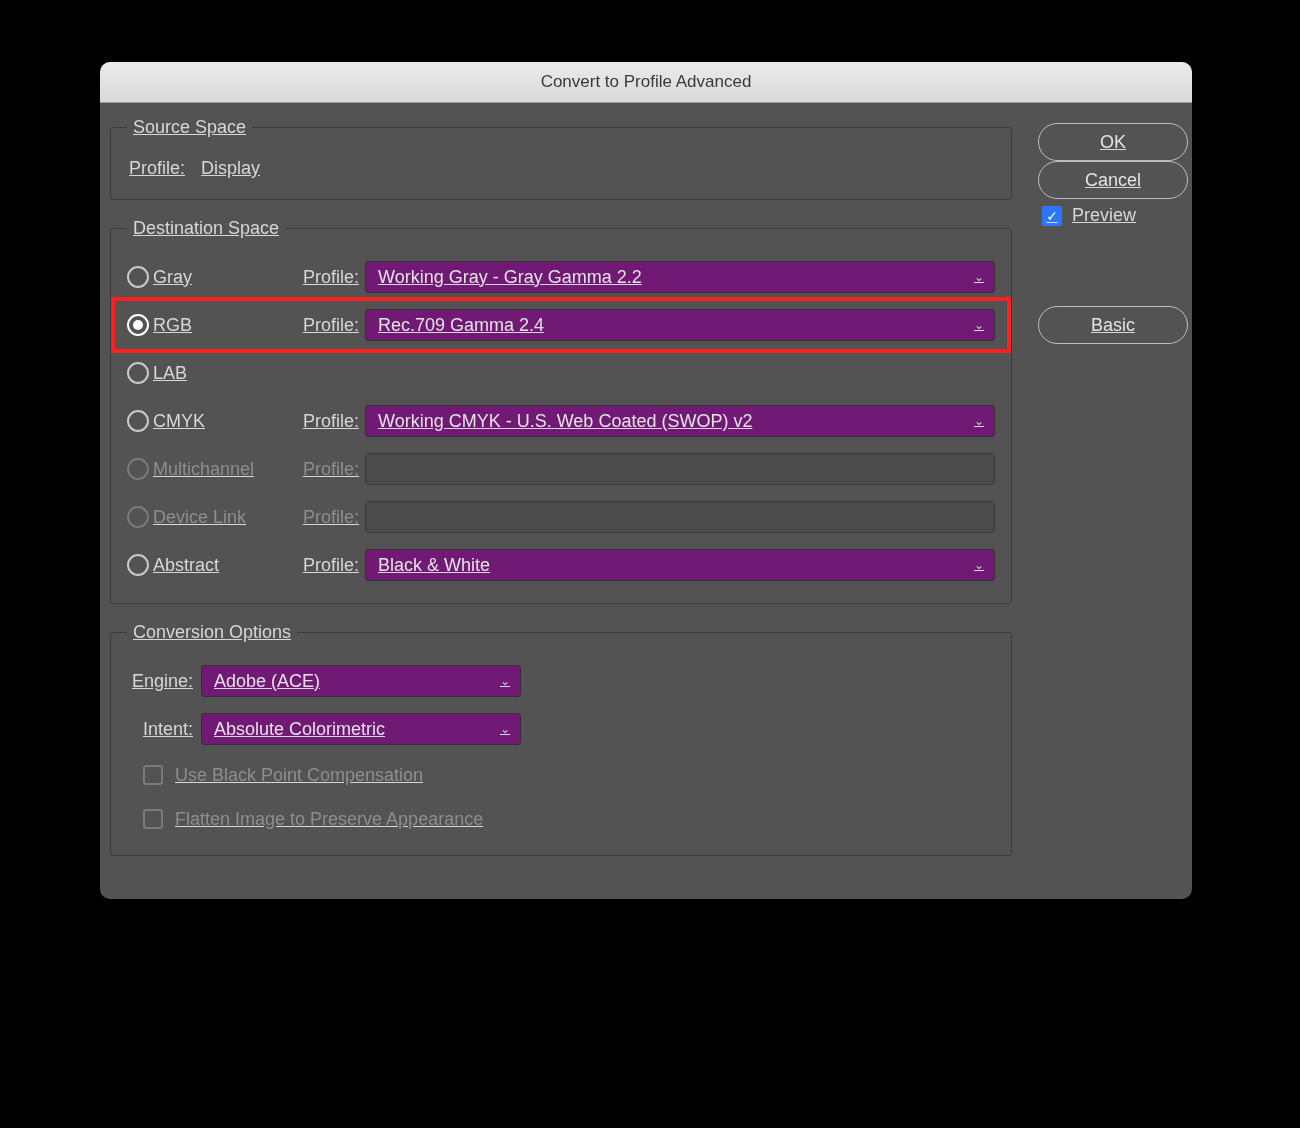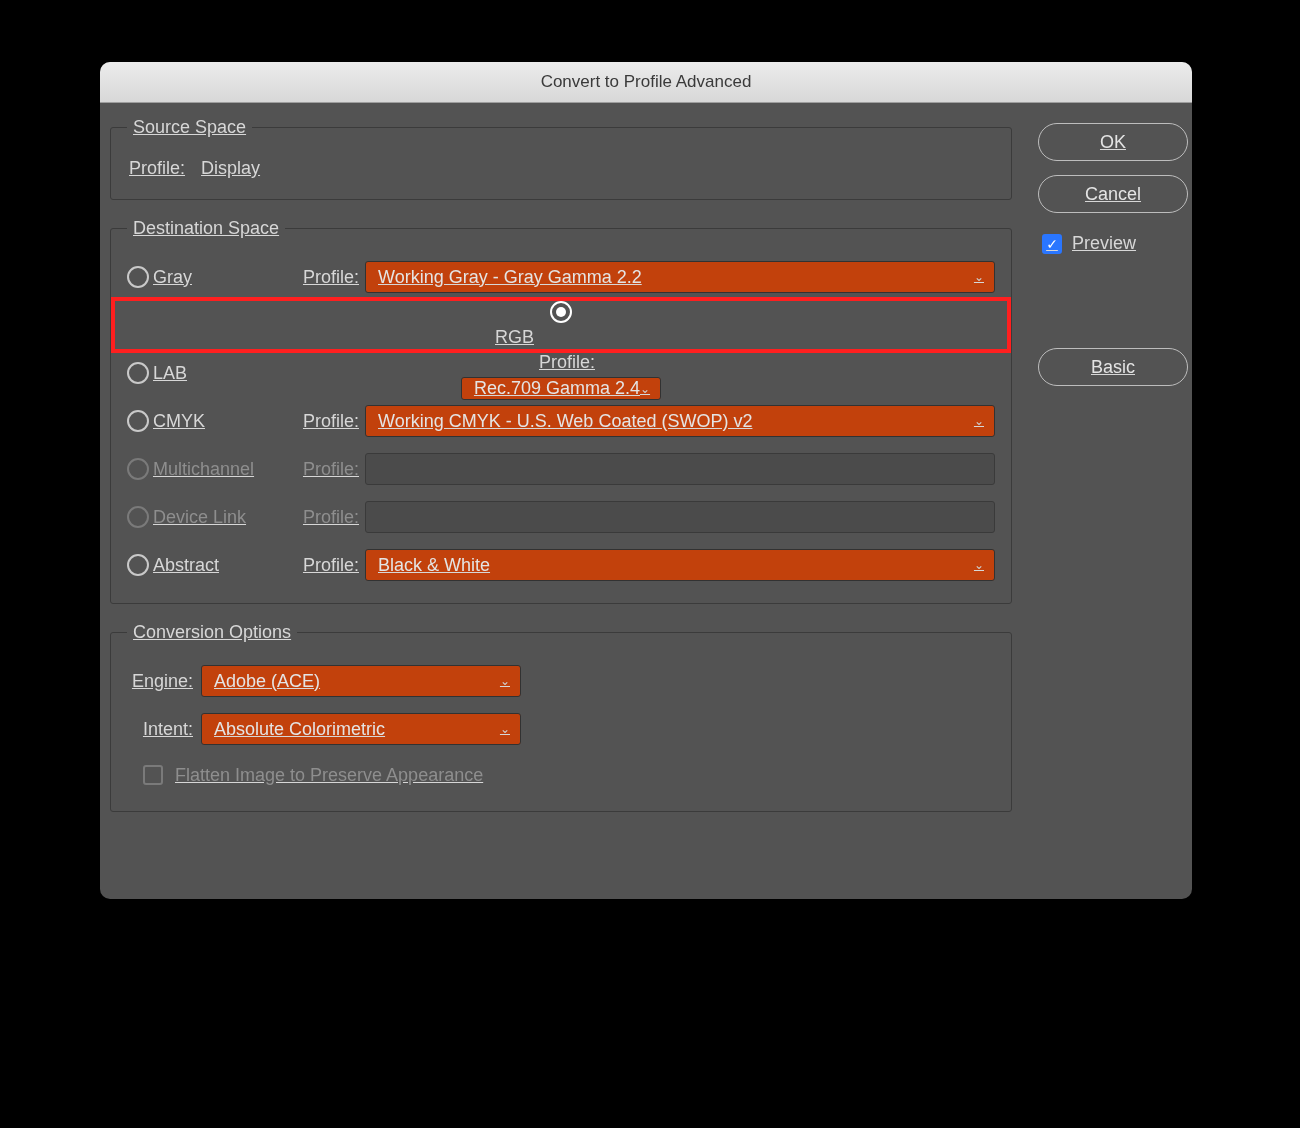--- a/index.html
+++ b/index.html
@@ -1,38 +1,38 @@
 <!DOCTYPE html>
 <html><head>
 <meta charset="utf-8">
 <style>
   html,body{margin:0;padding:0;background:#000;font-family:-apple-system,BlinkMacSystemFont,"Helvetica Neue",Arial,sans-serif;font-size:18px;color:#d7d7d7;}
   .stage{width:1045px;height:1128px;position:relative;}
   .window{position:absolute;left:100px;top:62px;width:1092px;height:837px;background:#535353;border-radius:10px;box-shadow:0 20px 60px rgba(0,0,0,.8);overflow:hidden;}
   .titlebar{height:40px;background:linear-gradient(#ececec,#d8d8d8);display:flex;align-items:center;justify-content:center;color:#3a3a3a;font-size:17px;border-bottom:1px solid #9e9e9e;}
   .content{display:flex;padding:14px 4px 14px 10px;gap:26px;text-decoration:underline;}
   .left{flex:1;display:flex;flex-direction:column;}
-  .right{width:150px;display:flex;flex-direction:column;gap:14px;padding-top:6px;}
+  .right{width:150px;display:flex;flex-direction:column;gap:0;padding-top:6px;}
   fieldset.group{border:1px solid #3b3b3b;border-radius:3px;margin:0 0 18px 0;padding:14px 16px 14px 16px;}
   fieldset.group>legend{padding:0 6px;color:#d7d7d7;font-size:18px;}
   .row{display:flex;align-items:center;height:48px;gap:4px;}
   .src-row{display:flex;align-items:center;gap:16px;padding:6px 2px;color:#d7d7d7;}
   .radio{width:22px;height:22px;border:2px solid #c9c9c9;border-radius:50%;box-sizing:border-box;display:inline-flex;align-items:center;justify-content:center;flex:0 0 22px;}
   .radio.sel{border-color:#fff;}
   .radio.sel::after{content:"";width:10px;height:10px;background:#fff;border-radius:50%;}
   .radio.dis{border-color:#7a7a7a;}
   .rlabel{width:132px;color:#d7d7d7;}
   .rlabel.dis{color:#8e8e8e;}
   .plabel{width:70px;text-align:right;margin-right:2px;}
   .plabel.dis{color:#8e8e8e;}
-  .select{flex:1;height:32px;background:#c2410c;border:1px solid #323232;border-radius:3px;display:flex;align-items:center;justify-content:space-between;padding:0 10px 0 12px;color:#e4e4e4;box-sizing:border-box;}
+  .select{flex:1;height:32px;background:#701a75;border:1px solid #323232;border-radius:3px;display:flex;align-items:center;justify-content:space-between;padding:0 10px 0 12px;color:#e4e4e4;box-sizing:border-box;}
   .select.dis{background:#4b4b4b;color:#8e8e8e;border-color:#3a3a3a;}
   .select .chev{font-size:12px;color:#cfcfcf;}
   .select.dis .chev{color:#6f6f6f;visibility:hidden;}
-  .highlight{position:relative;flex-direction:column;}
+  .highlight{position:relative;}
   .highlight::after{content:"";position:absolute;left:-16px;right:-16px;top:-4px;bottom:-4px;border:4px solid #ff1f1f;pointer-events:none;}
   .conv-row{display:flex;align-items:center;height:48px;gap:8px;}
   .conv-label{width:66px;text-align:right;}
   .select.sm{width:320px;flex:0 0 320px;}
   .chk-row{display:flex;align-items:center;gap:12px;height:44px;padding-left:16px;}
   .chk{width:20px;height:20px;border:2px solid #c9c9c9;border-radius:3px;box-sizing:border-box;display:inline-flex;align-items:center;justify-content:center;flex:0 0 20px;}
   .chk.dis{border-color:#7a7a7a;}
   .chk.checked{background:#2a76ff;border-color:#2a76ff;color:#fff;font-size:14px;}
   .btn{height:36px;border:1px solid #bdbdbd;border-radius:20px;background:transparent;color:#e4e4e4;font-size:18px;display:flex;align-items:center;justify-content:center;cursor:default;}
   .preview-row{display:flex;align-items:center;gap:10px;padding-left:4px;margin-top:6px;}
@@ -139,20 +139,24 @@
           <div class="conv-row">
             <span class="conv-label">Intent:</span>
             <div class="select sm">
               <span>Absolute Colorimetric</span>
               <span class="chev">⌄</span>
             </div>
           </div>
 
           <div class="chk-row">
             <span class="chk dis"></span>
+            <span style="color:#8e8e8e">Use Black Point Compensation</span>
+          </div>
+          <div class="chk-row">
+            <span class="chk dis"></span>
             <span style="color:#8e8e8e">Flatten Image to Preserve Appearance</span>
           </div>
         </fieldset>
 
       </div>
 
       <div class="right">
         <div class="btn">OK</div>
         <div class="btn">Cancel</div>
         <div class="preview-row">

